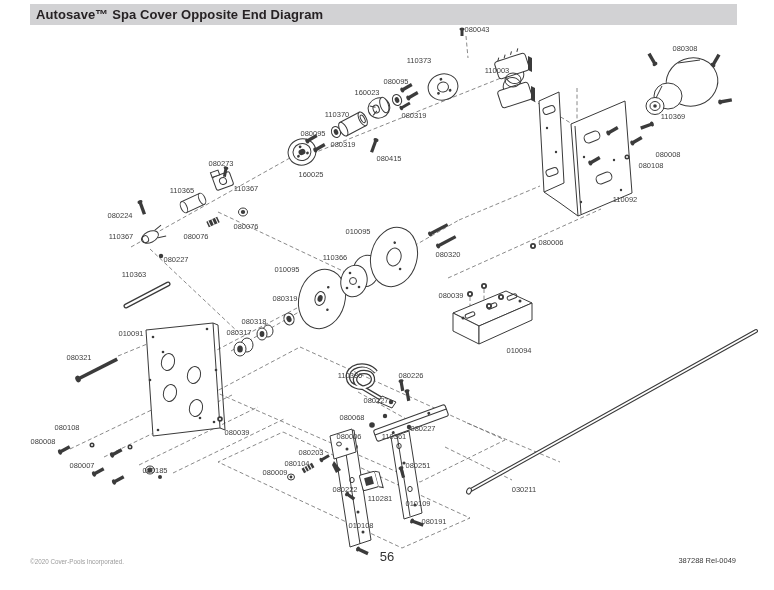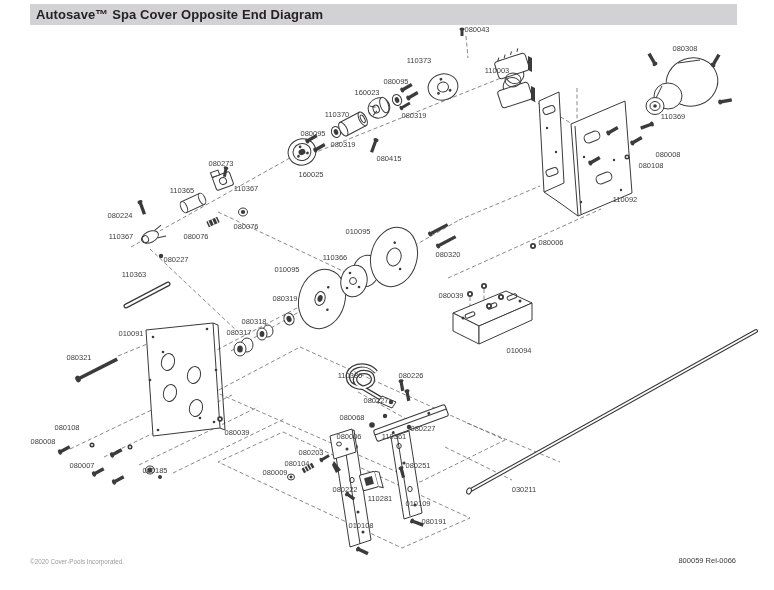--- a/index.html
+++ b/index.html
@@ -523,14 +523,15 @@
         <text x="380" y="501" text-anchor="middle" class="plabel">110281</text>
         <text x="418" y="468" text-anchor="middle" class="plabel">080251</text>
         <text x="418" y="506" text-anchor="middle" class="plabel">010109</text>
         <text x="434" y="524" text-anchor="middle" class="plabel">080191</text>
         <text x="361" y="528" text-anchor="middle" class="plabel">010108</text>
         <text x="524" y="492" text-anchor="middle" class="plabel">030211</text>
       </g>
   </svg>
 
   <div class="footer-copy">©2020 Cover-Pools Incorporated.</div>
-  <div class="footer-doc">800059 Rel-0066</div>
+  <div class="footer-page">56</div>
+  <div class="footer-doc">387288 Rel-0049</div>
 </div>
 
 </body></html>

